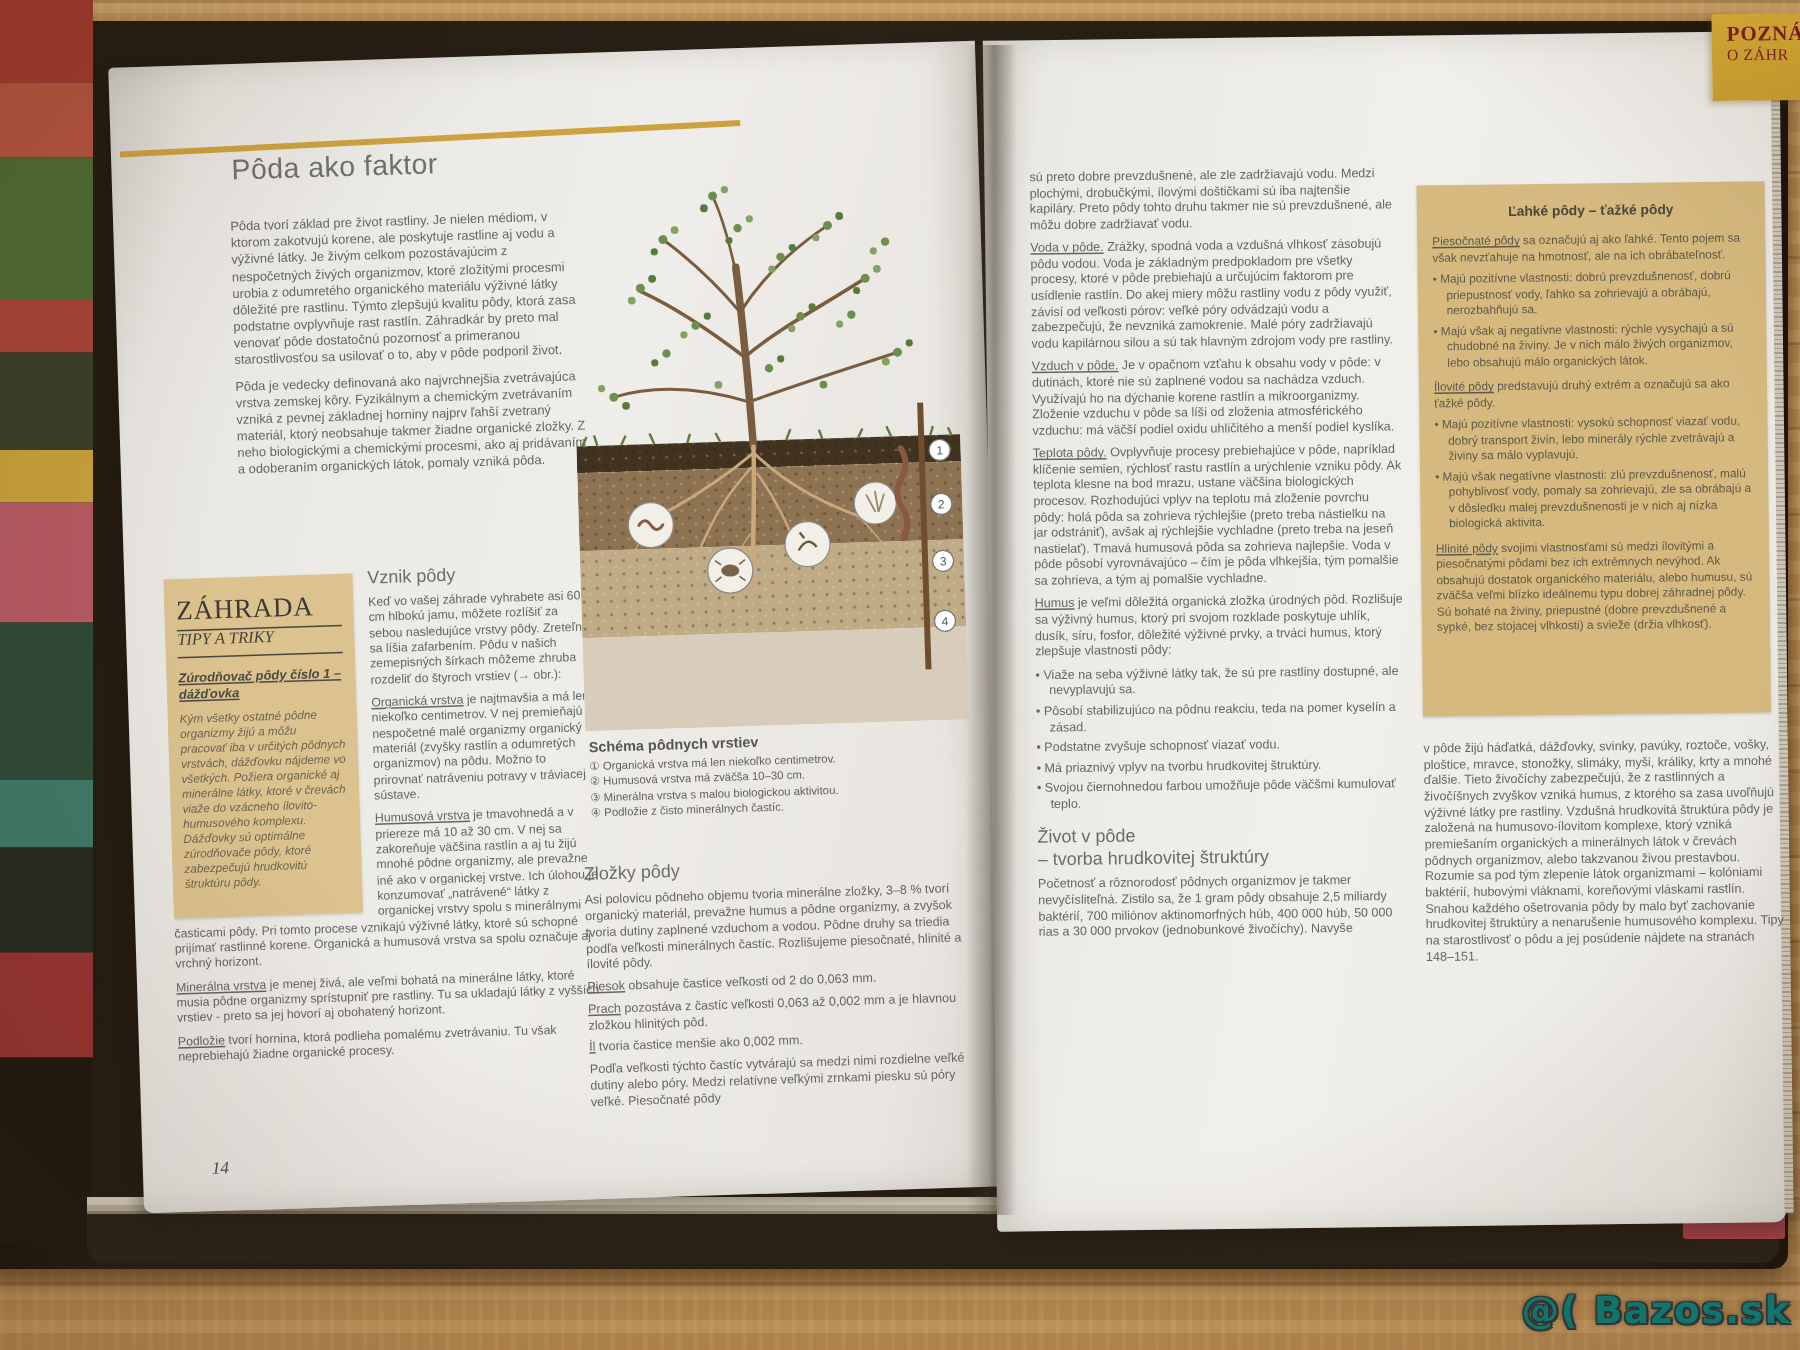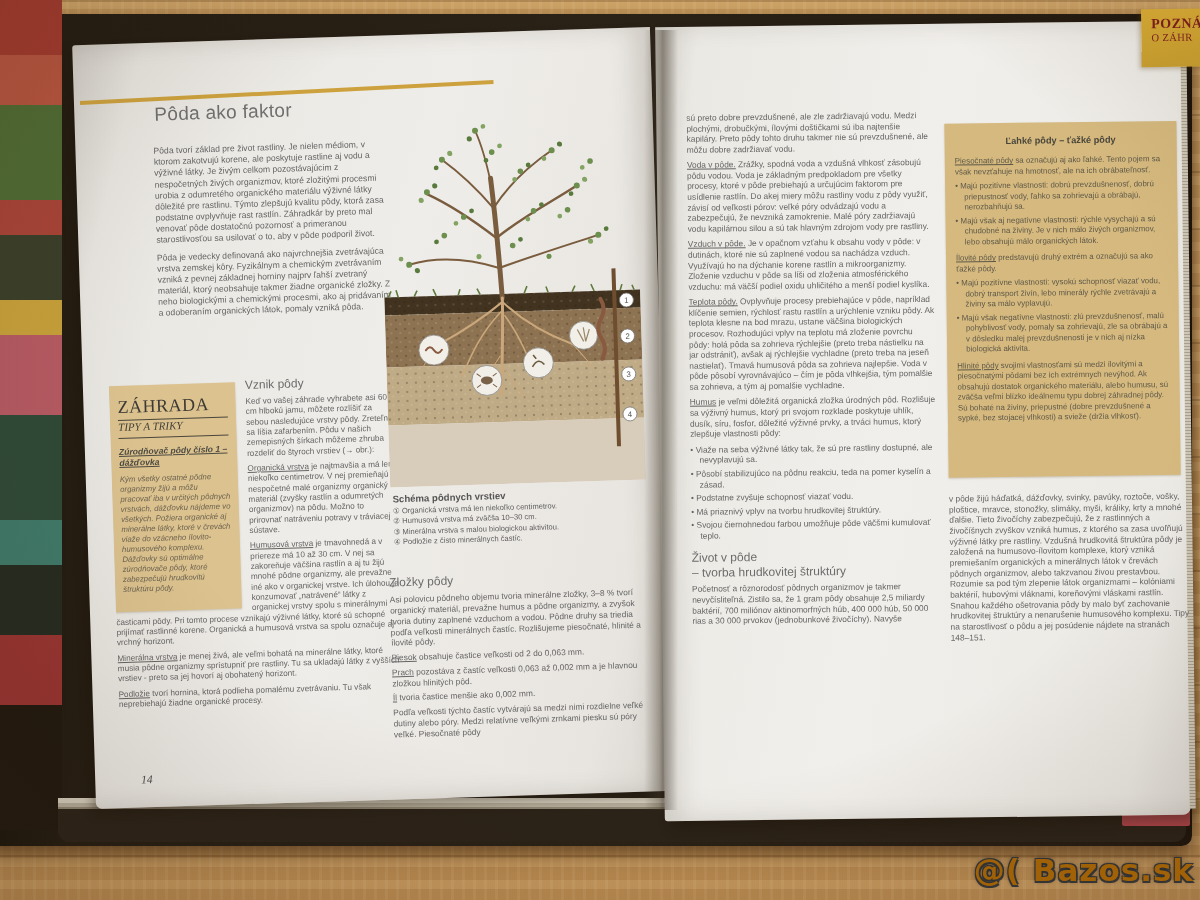--- a/index.html
+++ b/index.html
@@ -63,21 +63,21 @@
   .blist li::before{content:"•  ";}
   .zivot-h{font-size:12px;font-weight:normal;color:#6b6b6b;margin:10px 0 3px;line-height:1.25;}
   .infobox{position:absolute;left:288px;top:100px;width:212px;min-height:330px;background:#d5b97e;padding:12px 10px;font-size:7.9px;line-height:1.33;color:#5f5949;box-shadow:0 1px 2px rgba(100,80,40,.25);}
   .infobox-title{text-align:center;font-weight:bold;font-size:9.2px;color:#4a463c;margin-bottom:9px;}
   .infobox p{margin:0 0 4px;}
   .infobox li{margin-bottom:3px;}
   .col2tail{position:absolute;left:288px;top:470px;width:240px;font-size:8.4px;line-height:1.27;color:#656565;}
   .cornertab{position:absolute;left:486px;top:-12px;width:130px;height:58px;background:linear-gradient(180deg,#dcae36,#caa02f);padding:7px 0 0 10px;box-sizing:border-box;box-shadow:-2px 2px 4px rgba(90,60,10,.3);}
   .cornertab .l1{font-family:"Liberation Serif",serif;font-variant:small-caps;font-weight:bold;font-size:14px;color:#7d1d1d;letter-spacing:.5px;}
   .cornertab .l2{font-family:"Liberation Serif",serif;font-variant:small-caps;font-size:10.5px;color:#7d1d1d;letter-spacing:.4px;}
-  .watermark{position:absolute;right:6px;bottom:12px;z-index:50;font-family:"DejaVu Sans",sans-serif;font-weight:bold;font-size:31px;letter-spacing:1px;color:#a16207;
+  .watermark{position:absolute;right:6px;bottom:12px;z-index:50;font-family:"DejaVu Sans",sans-serif;font-weight:bold;font-size:25px;letter-spacing:1px;color:#0f766e;
     text-shadow:0 0 4px #2a2a2a,1.5px 1.5px 0 #3a3a3a,-1px -1px 0 #3a3a3a,1.5px -1px 0 #3a3a3a,-1px 1.5px 0 #3a3a3a;}
   .pedge-r{position:absolute;right:-5px;top:8px;width:6px;height:780px;background:repeating-linear-gradient(180deg,#cfc8b8 0 2px,#a99f8d 2px 3px);}
 </style>
 </head>
 <body>
 
 <div class="cover"></div>
 <div class="cover-strip">
   <div style="height:55px;background:#a03a2e"></div>
   <div style="height:50px;background:#b5543f"></div>

